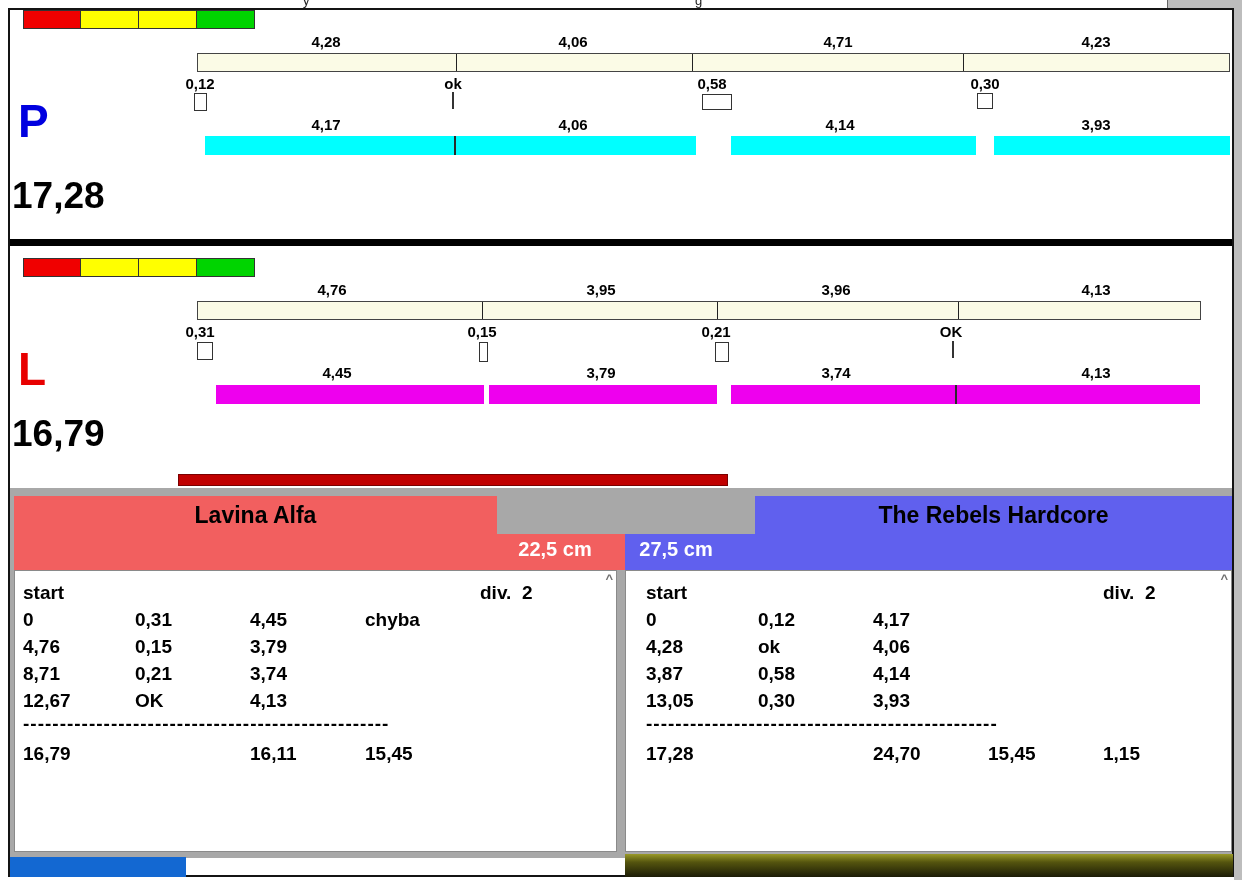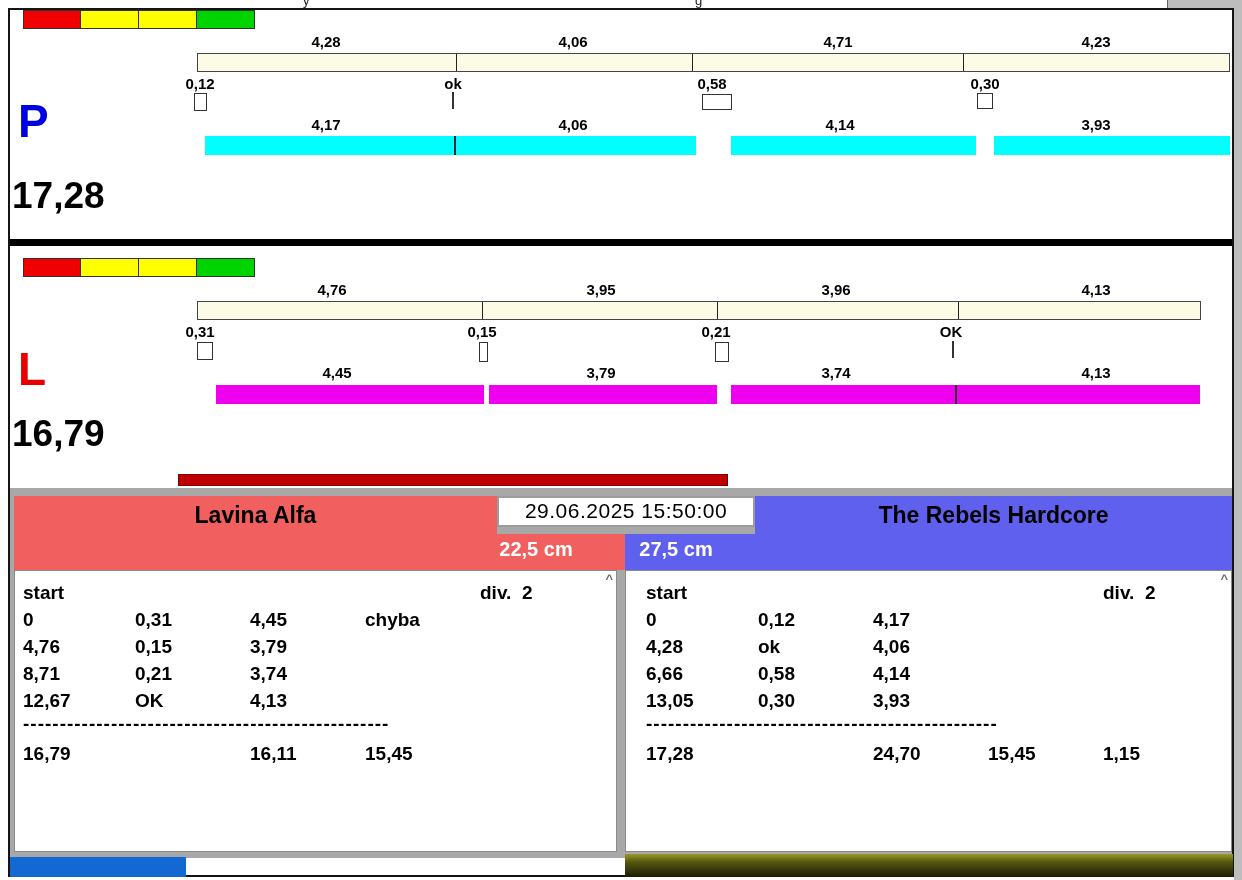--- a/index.html
+++ b/index.html
@@ -165,24 +165,23 @@
 
   <div class="panel-bg"></div>
 
   <div class="abs hdr-red" style="left:14px;top:496px;width:483px;height:38px"></div>
   <div class="abs hdr-red" style="left:14px;top:534px;width:611px;height:36px"></div>
   <div class="abs hdr-blue" style="left:755px;top:496px;width:477px;height:38px"></div>
   <div class="abs hdr-blue" style="left:625px;top:534px;width:607px;height:36px"></div>
 
   <div class="team-name" style="left:755px;top:502px;width:477px">The Rebels Hardcore</div>
   <div class="team-name" style="left:14px;top:502px;width:483px">Lavina Alfa</div>
-  <div class="team-height" style="left:480px;top:538px;width:112px">22,5 cm</div>
+  <div class="team-height" style="left:499px;top:538px;width:112px">22,5 cm</div>
   <div class="team-height" style="left:620px;top:538px;width:112px">27,5 cm</div>
 
-  <div class="datetime">29.06.2025 15:50:00</div>
 
   <div class="results-panel rp-left">
     <div class="rtable">
       <div class="trow">
         <span>start</span>
         <span></span>
         <span></span>
         <span></span>
         <span>div.  2</span>
       </div>
@@ -243,21 +242,21 @@
         <span></span>
       </div>
       <div class="trow">
         <span>4,28</span>
         <span>ok</span>
         <span>4,06</span>
         <span></span>
         <span></span>
       </div>
       <div class="trow">
-        <span>6,66</span>
+        <span>3,87</span>
         <span>0,58</span>
         <span>4,14</span>
         <span></span>
         <span></span>
       </div>
       <div class="trow">
         <span>13,05</span>
         <span>0,30</span>
         <span>3,93</span>
         <span></span>

